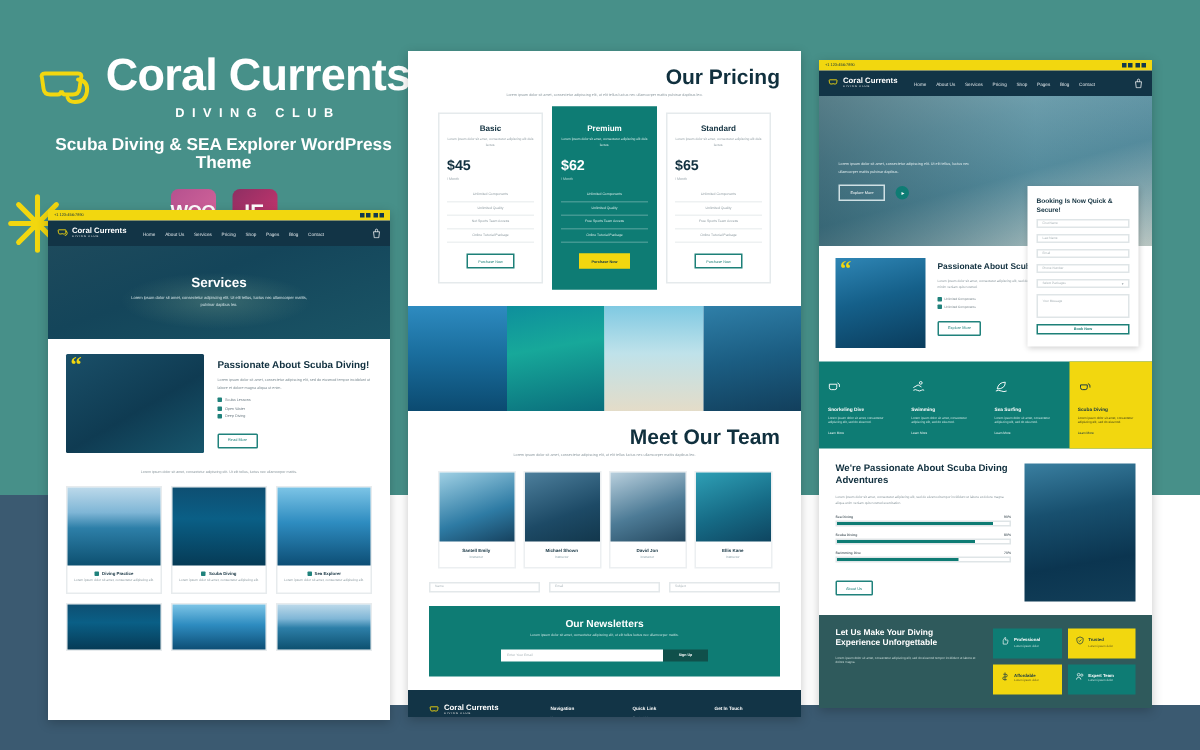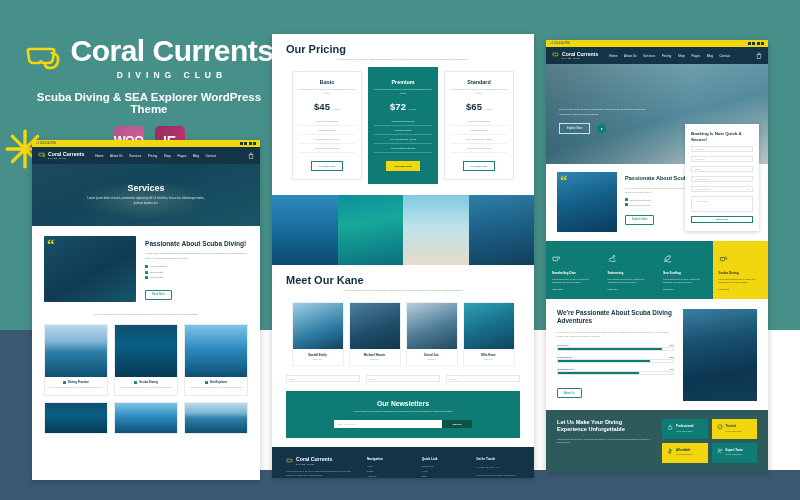--- a/index.html
+++ b/index.html
@@ -81,31 +81,31 @@
   .p1-card-body { padding: 3px 4px 5px; text-align: center; }
   .p1-card-title { font-size: 2.9px; font-weight: bold; color: #13313f; display: flex; align-items: center;
                    justify-content: center; gap: 2px; }
   .p1-card-txt { font-size: 2.2px; color: #93a0a6; line-height: 1.8; margin-top: 2px; }
   .p1-cards2 { display: flex; gap: 6px; margin-top: 6px; }
   .p1-card-img2 { height: 30px; }
 
   
   #panel-center { left: 272px; top: 34px; width: 262px; height: 444px; }
   .p2-sec { padding: 9px 14px 0; }
-  .p2-h2 { font-size: 11px; font-weight: bold; color: #10303e; text-align: left; }
+  .p2-h2 { font-size: 14px; font-weight: bold; color: #10303e; text-align: right; }
   .p2-sub { font-size: 2.5px; color: #8d9aa0; text-align: center; line-height: 1.85; margin: 3px auto 0; width: 140px; }
   .price-row { display: flex; gap: 6px; margin-top: 8px; align-items: flex-start; justify-content: center; }
   .price-card { width: 70px; border: .5px solid #e5eaec; background: #fff; padding: 7px 5px 8px; text-align: center; }
   .price-card.featured { background: #0e7c74; border-color: #0e7c74; padding: 11px 5px 12px; margin-top: -4px; }
   .pc-name { font-size: 5.4px; font-weight: bold; color: #11303f; }
   .featured .pc-name { color: #fff; }
   .pc-desc { font-size: 2.2px; color: #95a1a7; line-height: 1.8; margin-top: 3px; }
   .featured .pc-desc { color: #cfe8e5; }
   .pc-price { font-size: 9.5px; font-weight: bold; color: #11303f; margin-top: 5px; display: flex;
-              align-items: baseline; justify-content: center; gap: 2px; }
+              align-items: baseline; justify-content: center; gap: 2px; flex-direction: column; }
   .featured .pc-price { color: #fff; }
   .pc-per { font-size: 2.4px; font-weight: normal; color: #9aa6ac; }
   .featured .pc-per { color: #bfded9; }
   .pc-feats { margin-top: 5px; }
   .pc-feats div { font-size: 2.3px; color: #8d9aa0; padding: 3px 0; border-bottom: .4px solid #eef1f2; }
   .featured .pc-feats div { color: #d5ebe8; border-bottom-color: rgba(255,255,255,.22); }
   .pc-btn { margin-top: 6px; display: inline-block; font-size: 2.5px; padding: 2.8px 7px;
             border: .6px solid #1d8078; color: #1d8078; }
   .pc-btn.solid { background: #f2d70f; border-color: #f2d70f; color: #123446; font-weight: bold; }
   .gallery { display: flex; margin-top: 11px; height: 70px; }
@@ -378,21 +378,21 @@
             <div>Unlimited Quality</div>
             <div>Not Sports Team Access</div>
             <div>Online Tutorial Package</div>
           </div>
           <div class="pc-btn">Purchase Now</div>
         </div>
         <div class="price-card featured">
           <div class="pc-name">Premium</div>
           <div class="pc-desc">Lorem ipsum dolor sit amet, consectetur adipiscing elit duis lectus.</div>
           <div class="pc-price">
-              <span>$72</span>
+              <span>$62</span>
               <span class="pc-per">/ Month</span>
             </div>
           <div class="pc-feats">
             <div>Unlimited Components</div>
             <div>Unlimited Quality</div>
             <div>Free Sports Team Access</div>
             <div>Online Tutorial Package</div>
           </div>
           <div class="pc-btn solid">Purchase Now</div>
         </div>
@@ -415,21 +415,21 @@
     </div>
 
     <div class="gallery">
       <div class="g1"></div>
       <div class="g2"></div>
       <div class="g3"></div>
       <div class="g4"></div>
     </div>
 
     <div class="p2-sec">
-      <div class="p2-h2">Meet Our Kane</div>
+      <div class="p2-h2">Meet Our Team</div>
       <div class="p2-sub">Lorem ipsum dolor sit amet, consectetur adipiscing elit, ut elit tellus luctus nec ullamcorper mattis dapibus leo.</div>
       <div class="team-row">
         <div class="team-card">
           <div class="team-img tm1"></div>
           <div class="team-body">
             <div class="team-name">Santell Emily</div>
             <div class="team-role">Instructor</div>
           </div>
         </div>
         <div class="team-card">

